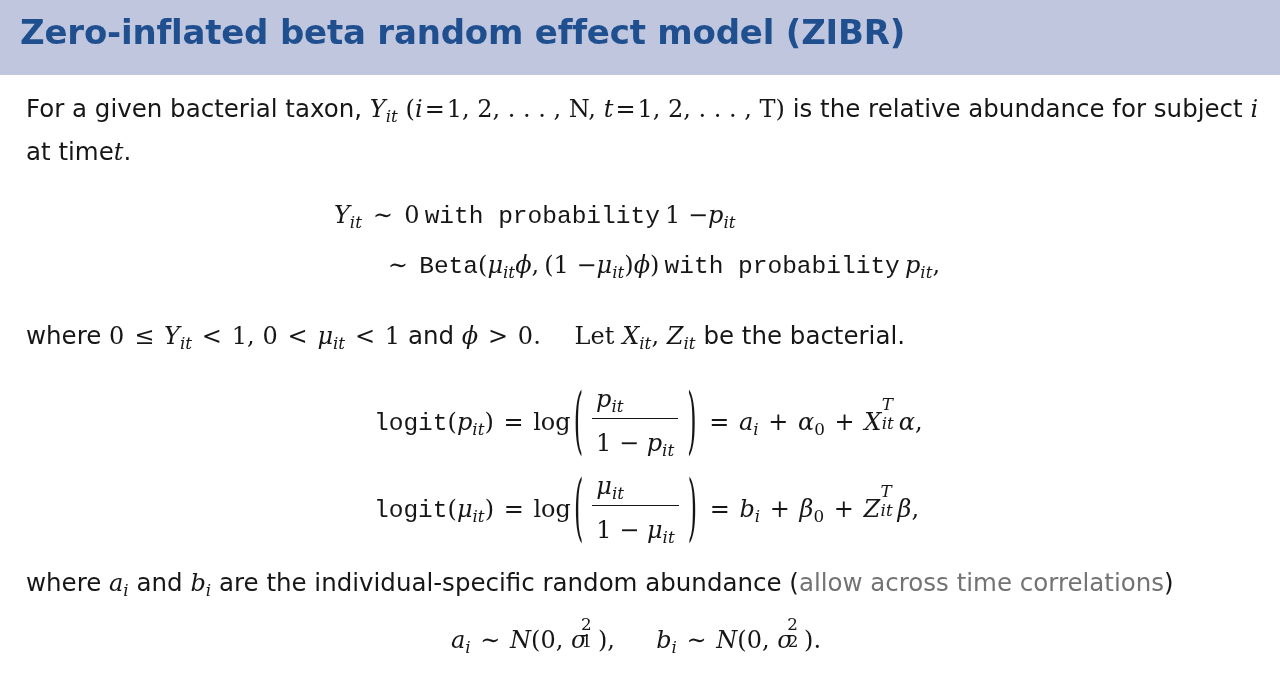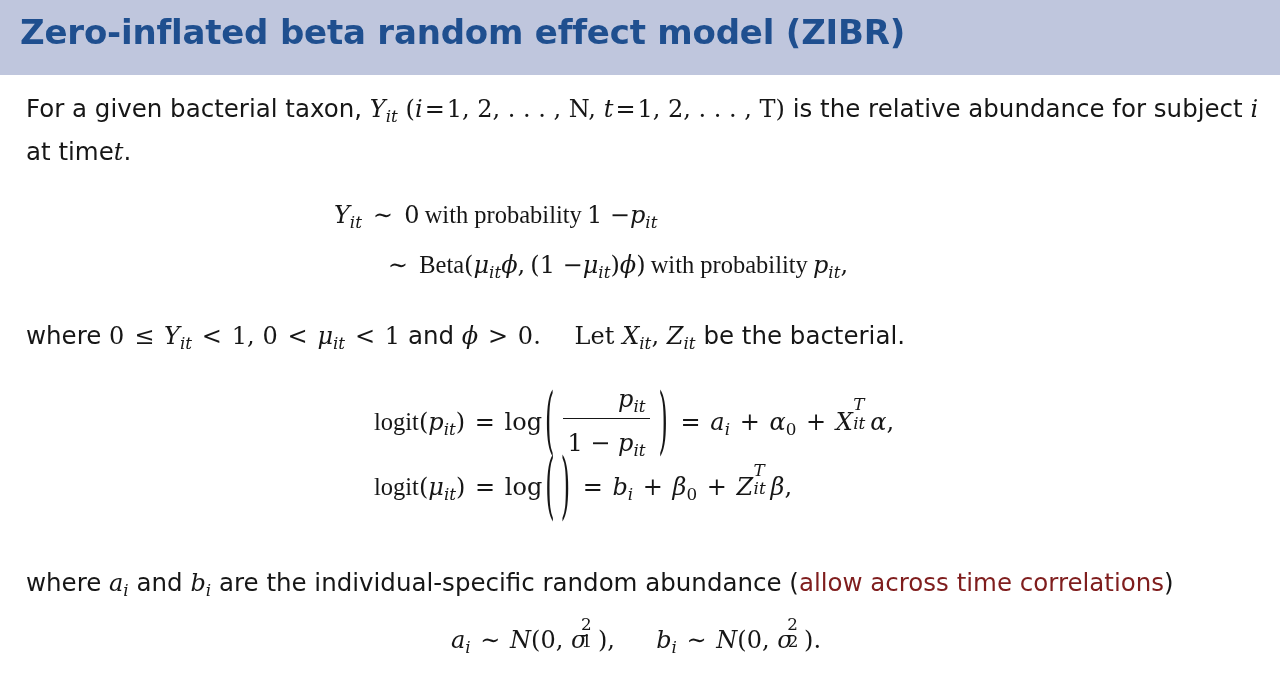--- a/index.html
+++ b/index.html
@@ -79,26 +79,26 @@
     vertical-align: -0.28em;
     letter-spacing: 0px;
   }
   .subn {
     font-family: "DejaVu Serif", serif;
     font-style: normal;
     font-size: 0.70em;
     vertical-align: -0.28em;
   }
   .sans {
-    font-family: Liberation Serif, serif;
+    font-family: Liberation Mono, monospace;
     font-style: normal;
     font-size: 24.5px;
   }
   .red {
-    color: #7f1d1d;
+    color: #737373;
   }
 
   
   .eq {
     position: absolute;
     font-family: "DejaVu Serif", serif;
     white-space: nowrap;
   }
 
   .tilde {
@@ -107,21 +107,21 @@
     font-size: 24px;
     display: inline-block;
     transform: scaleX(-1);
     padding: 0 6px;
   }
 
   
   .frac {
     display: inline-block;
     vertical-align: middle;
-    text-align: right;
+    text-align: left;
     padding: 0 6px;
     position: relative;
     top: -1px;
   }
   .frac .num {
     display: block;
     padding: 0 4px 2px 4px;
     font-size: 24px;
   }
   .frac .den {
@@ -257,21 +257,21 @@
     <span class="m"><span>a</span><span class="sub">i</span></span>
     <span class="op">+</span>
     <span class="m"><span>α</span><span class="subn">0</span></span>
     <span class="op">+</span>
     <span class="m"><span>X</span><span class="tstack"><span class="sup">T</span><span class="sb">it</span><span style="visibility:hidden">it</span></span></span><span class="m">α</span><span class="mr">,</span>
   </div>
 
   <div class="eq" style="left:370px; top:398px; font-size:24px;">
     <span class="sans">logit</span><span class="mr">(</span><span class="m"><span>μ</span><span class="sub">it</span></span><span class="mr">)</span>
     <span class="op">=</span>
-    <span class="mr">log</span><span class="bigparen">(</span><span class="bigparen">)</span>
+    <span class="mr">log</span><span class="bigparen">(</span><span class="frac"><span class="num"><span class="m"><span>μ</span><span class="sub">it</span></span></span><span class="den"><span class="mr">1 −</span> <span class="m"><span>μ</span><span class="sub">it</span></span></span></span><span class="bigparen">)</span>
     <span class="op">=</span>
     <span class="m"><span>b</span><span class="sub">i</span></span>
     <span class="op">+</span>
     <span class="m"><span>β</span><span class="subn">0</span></span>
     <span class="op">+</span>
     <span class="m"><span>Z</span><span class="tstack"><span class="sup">T</span><span class="sb">it</span><span style="visibility:hidden">it</span></span></span><span class="m">β</span><span class="mr">,</span>
   </div>
 
   <div class="para" style="left:22px; top:490px; width:1238px;">
     <span>where</span>

